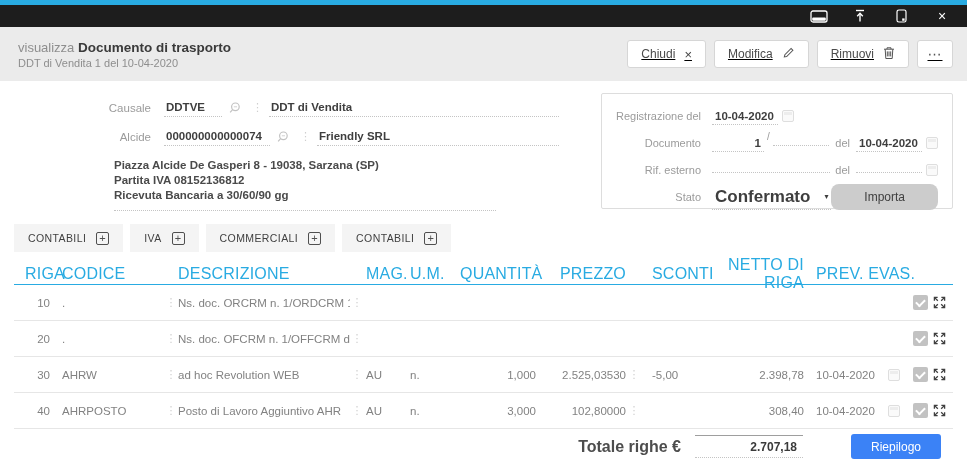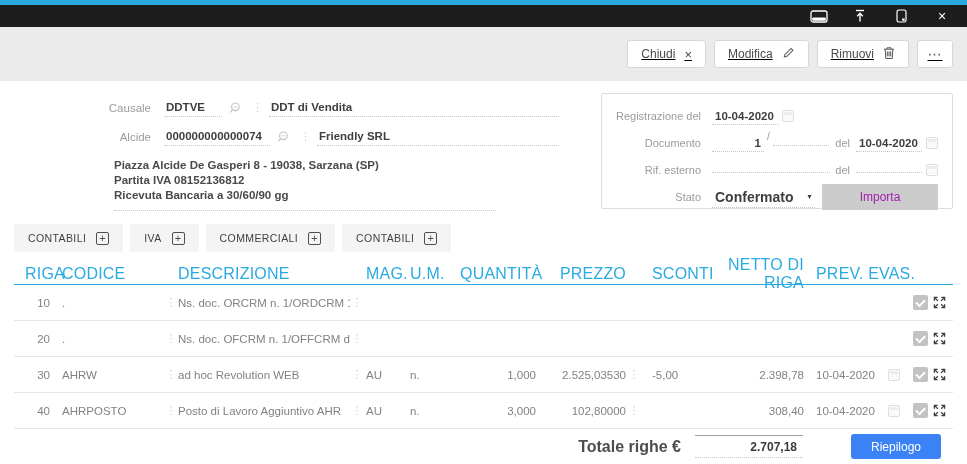--- a/index.html
+++ b/index.html
@@ -47,23 +47,23 @@
   .pval { font-weight:bold; color:#3e3e3e; font-size:11.5px; border-bottom:1px dotted #c4c4c4; padding:2px 3px; }
   .w-date { width:66px; text-align:left; }
   .w-num { width:52px; text-align:right; }
   .w-empty { width:56px; }
   .w-rif { width:118px; }
   .slash { color:#9b9b9b; margin:0 3px; font-size:10px; align-self:flex-start; }
   .dlab { color:#9b9b9b; margin:0 6px 0 auto; }
   .cal { width:12px; height:12px; border:1px solid #dedede; border-radius:2px; background:#fafafa; margin-left:4px; flex:none; cursor:pointer; }
   .cal::after { content:""; display:block; height:3px; background:#ededed; margin:1px; }
   .stato-box { display:flex; align-items:center; gap:14px; border-bottom:1px dotted #c4c4c4; padding:2px 3px; }
-  .stato-box b { color:#3e3e3e; font-size:14px; }
+  .stato-box b { color:#3e3e3e; font-size:17px; }
   .dd-arrow { font-size:8px; color:#3e3e3e; cursor:pointer; }
-  .btn-importa { margin-left:auto; width:116px; height:26px; background:#cccccc; color:#a21caf; border:none; border-radius:0; font-size:12px; cursor:pointer; }
+  .btn-importa { margin-left:auto; width:116px; height:26px; background:#cccccc; color:#404040; border:none; border-radius:8px; font-size:12px; cursor:pointer; }
 
   
   .tabs { display:flex; gap:7px; margin-top:13px; }
   .tab { display:flex; align-items:center; gap:10px; height:28px; padding:0 14px; background:#f4f4f4; color:#3f3f3f; font-size:10.5px; letter-spacing:.4px; cursor:pointer; }
   .plus-box { width:13px; height:13px; border:1px solid #4f4f4f; border-radius:2px; display:flex; align-items:center; justify-content:center; font-size:11px; color:#4f4f4f; line-height:1; }
 
   
   .grid { margin-top:12px; font-size:11.5px; }
   .tr { display:flex; align-items:center; height:36px; border-bottom:1px solid #e6e6e6; color:#828282; }
   .thead { height:21px; border-bottom:1.5px solid #29abe2; color:#29abe2; font-weight:normal; font-size:16px; letter-spacing:.2px; align-items:center; }
@@ -116,20 +116,24 @@
     <span class="tb-ic">
       <svg width="11" height="14" viewBox="0 0 11 14">
           <rect x="1" y="1" width="9" height="12" rx="1.8" fill="none" stroke="#fff" stroke-width="1.2"></rect>
           <rect x="6.2" y="9.4" width="2.4" height="2.4" fill="#fff"></rect>
         </svg>
     </span>
     <span class="tb-ic tb-close">×</span>
   </div>
 
   <div class="band">
+    <div class="title-block">
+      <div class="title-line"><span>visualizza</span> <b>Documento di trasporto</b></div>
+      <div class="subtitle">DDT di Vendita 1 del 10-04-2020</div>
+    </div>
     <div class="band-actions">
       <button class="btn">
         <span>Chiudi</span>
         <span class="x-glyph">×</span>
       </button>
       <button class="btn">
         <span>Modifica</span>
         <span><svg width="13" height="13" viewBox="0 0 14 14">
               <path d="M2.5 11.8 3.1 9.4 9.8 2.7l1.9 1.9-6.7 6.7-2.5.5z" fill="none" stroke="#555" stroke-width="1.1"></path>
             </svg></span>

